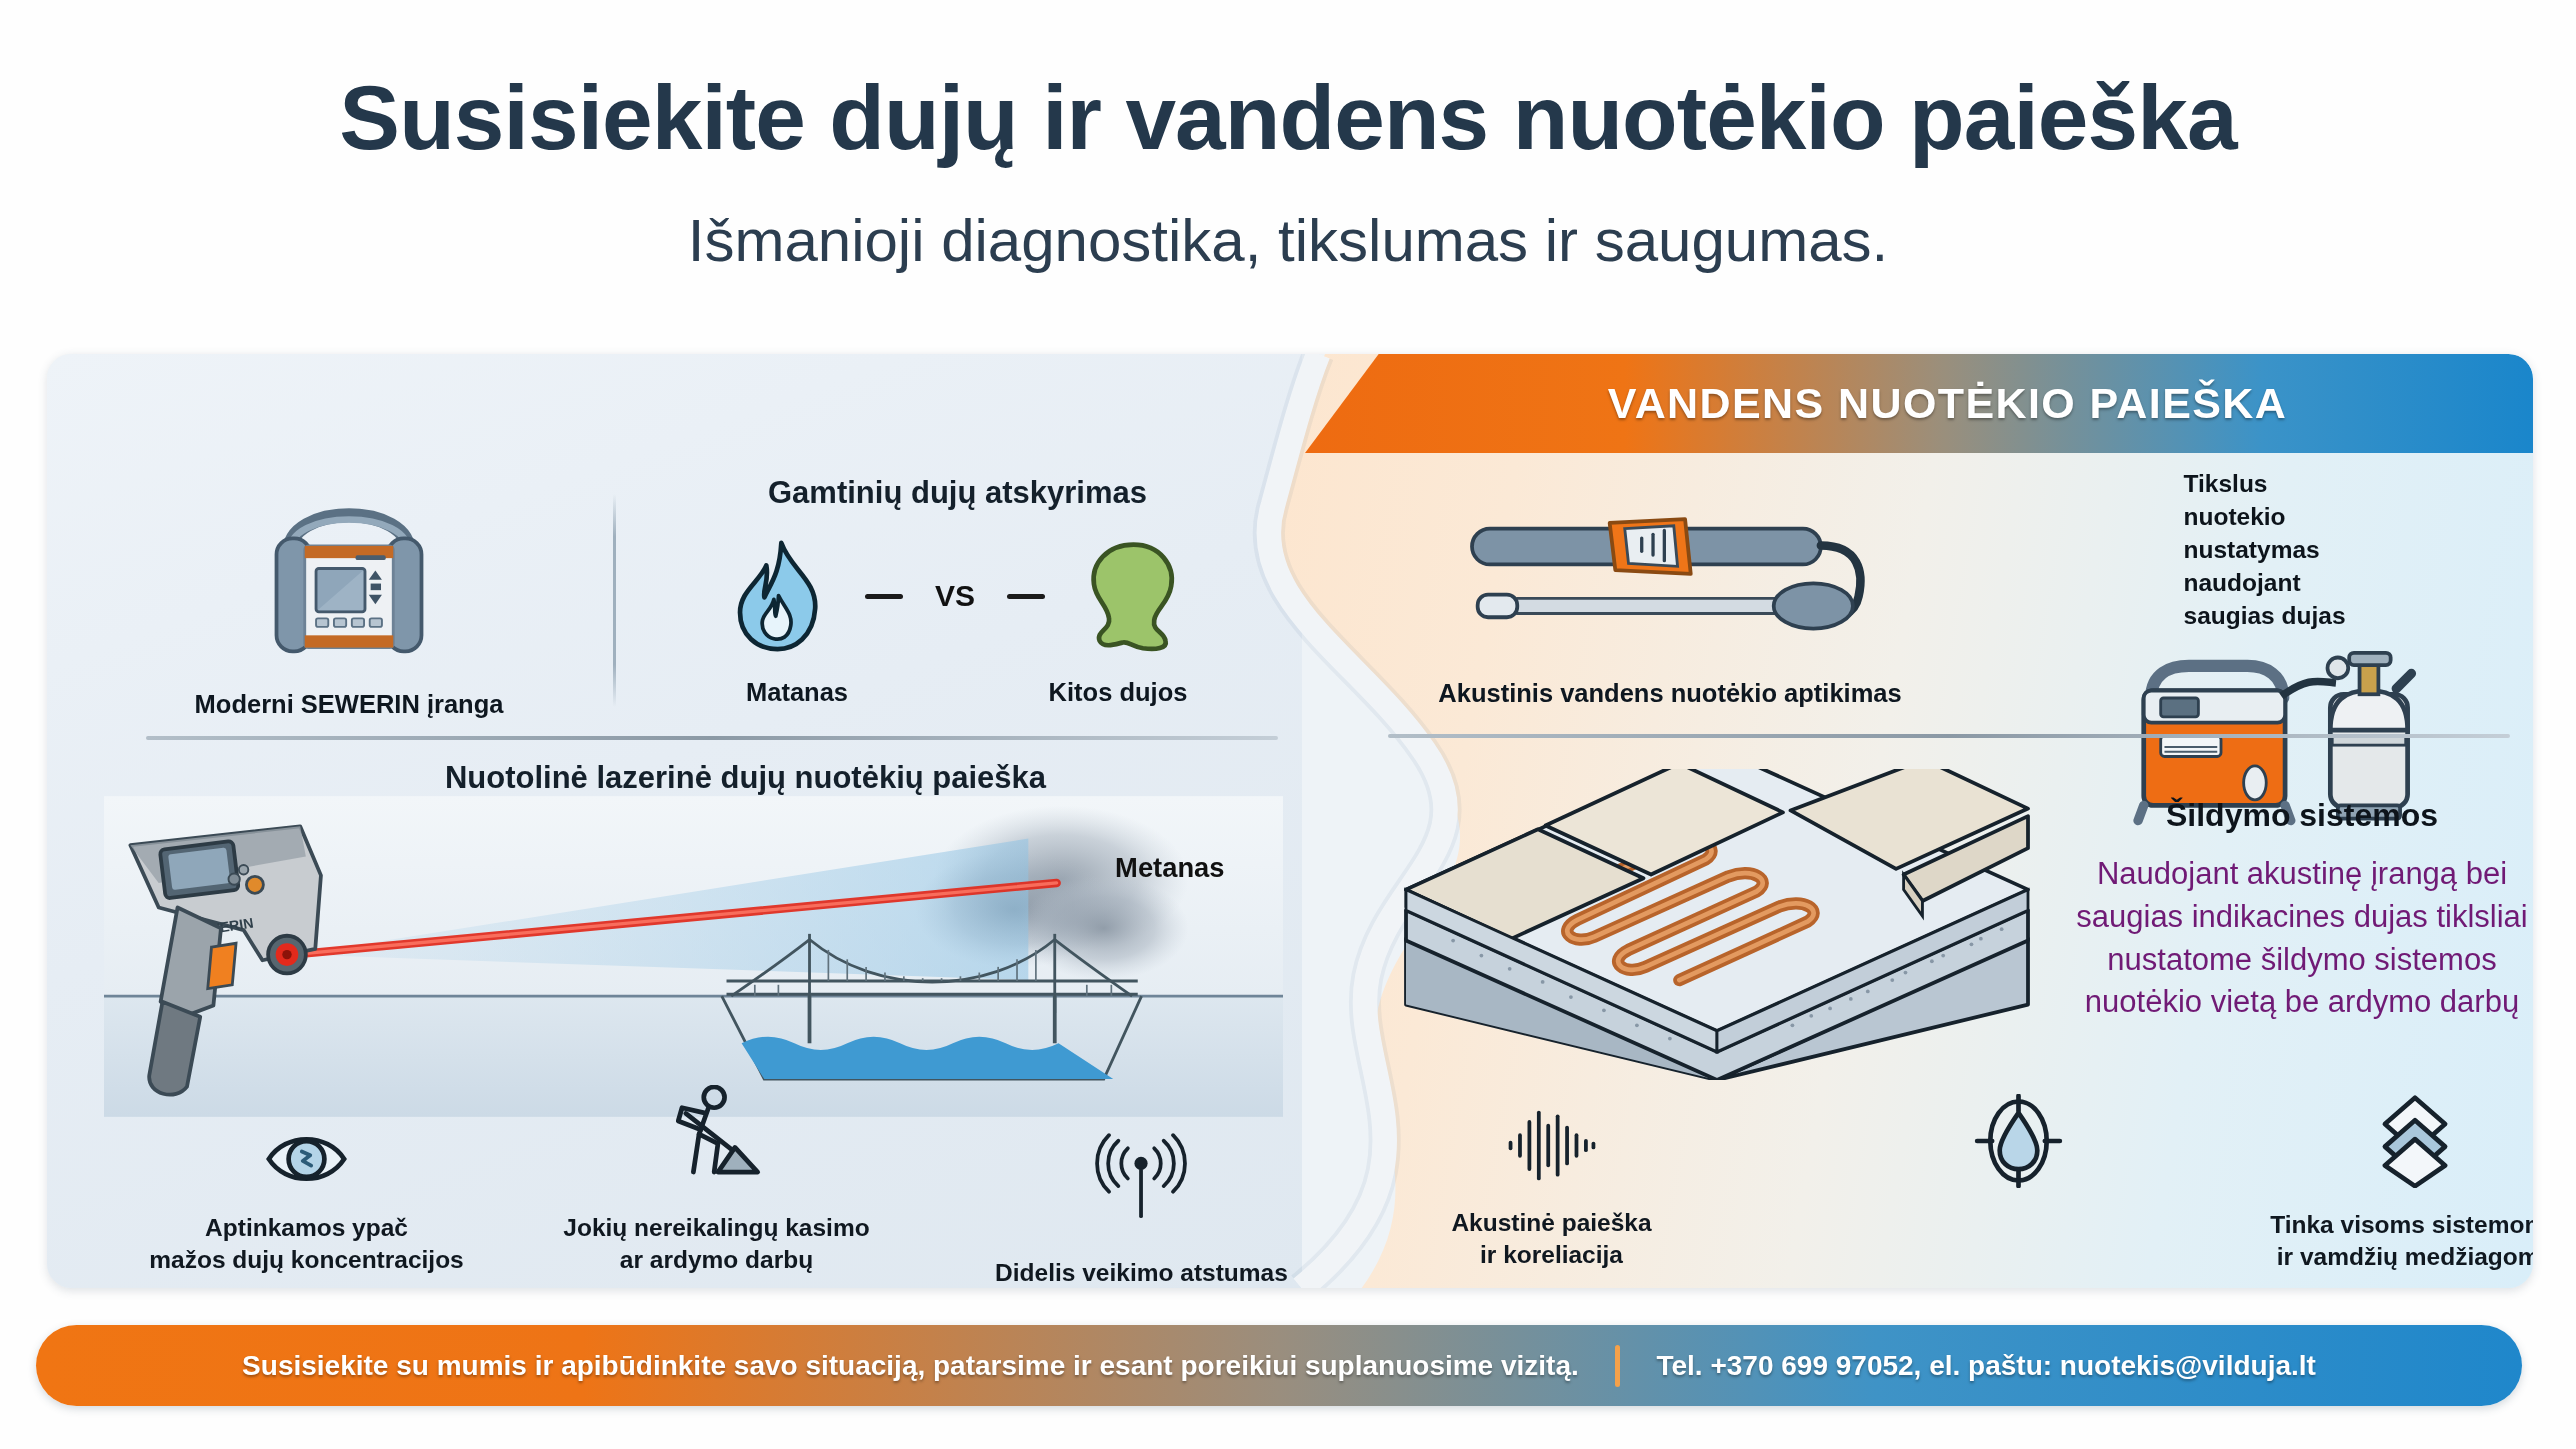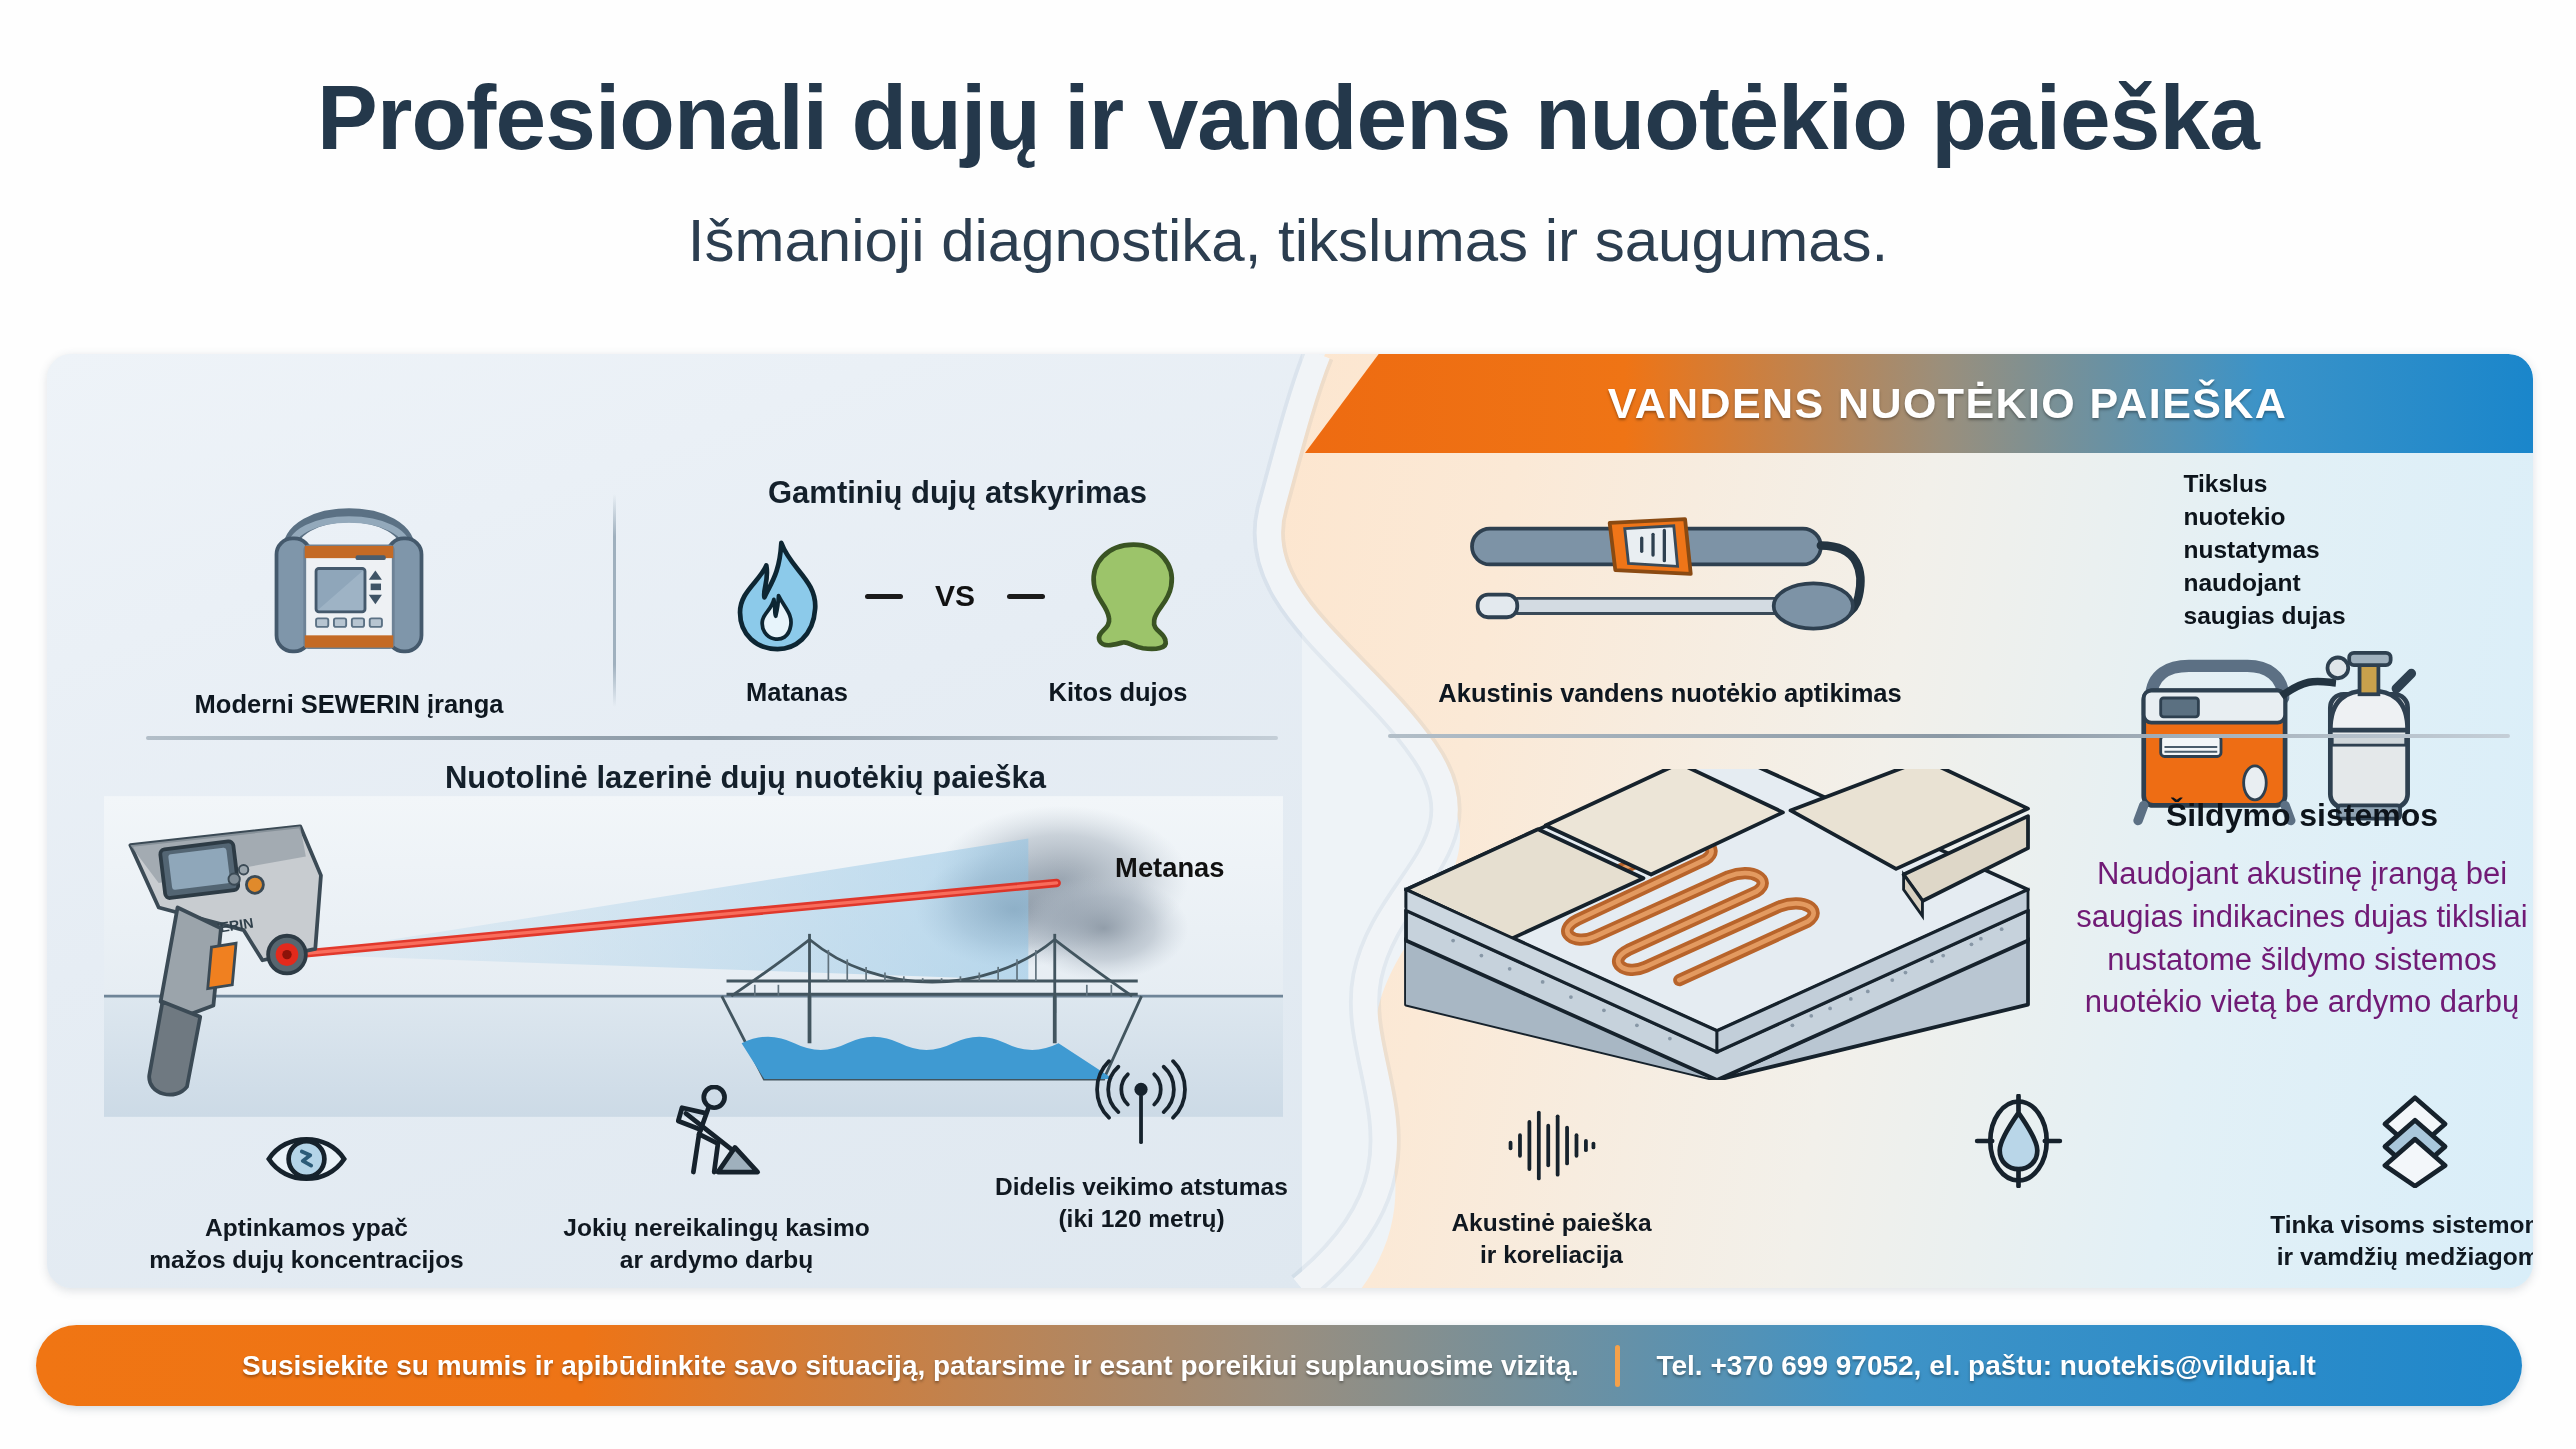--- a/index.html
+++ b/index.html
@@ -120,21 +120,21 @@
     color:#fff; font-size:28px; font-weight:bold;
     text-shadow: 0 1.9px 2.8px rgba(0,0,0,.35);
   }
   .cdiv { width:5.7px; height:42px; background:#f5a14a; border-radius:2.8px; }
 </style>
 </head>
 <body>
 
 <div class="page">
 
-  <div class="title">Profesionali dujų ir vandens nuotėkio paieška</div>
+  <div class="title">Susisiekite dujų ir vandens nuotėkio paieška</div>
   <div class="subtitle">Išmanioji diagnostika, tikslumas ir saugumas.</div>
 
   <div class="card">
 
     <div class="panel-left-bg"></div>
     <div class="panel-right-bg"></div>
 
     <svg class="s-divider" viewBox="0 0 1406 990" preserveAspectRatio="none">
       <path d="M 118 0 C 100 45 85 105 70 160 C 40 260 165 325 230 420 C 300 520 190 560 170 660 C 150 760 260 860 100 990" fill="none" stroke="#ffffff" stroke-width="26"></path>
       <path d="M 118 0 C 100 45 85 105 70 160 C 40 260 165 325 230 420 C 300 520 190 560 170 660 C 150 760 260 860 100 990" fill="none" stroke="rgba(175,195,212,.35)" stroke-width="34" stroke-opacity=".5" style="mix-blend-mode:multiply"></path>
@@ -311,21 +311,21 @@
           <path d="M22 30 L78 74" fill="none" stroke="#16222c" stroke-width="5" stroke-linecap="round"></path>
           <path d="M74 66 L98 92 L56 92 Z" fill="#9fb0bd" stroke="#16222c" stroke-width="5" stroke-linejoin="round"></path>
         </svg>
       </div>
       <div class="ftxt">
         <span>Jokių nereikalingų kasimo</span><br>
         <span>ar ardymo darbų</span>
       </div>
     </div>
 
-    <div class="feat" style="left:906px; top:702px; width:377px;">
+    <div class="feat" style="left:906px; top:776px; width:377px;gap:12px;">
       <div class="ico" style="height:94px;">
         <svg width="99" height="91" viewBox="0 0 105 96">
           <circle cx="52" cy="32" r="7" fill="#16222c"></circle>
           <line x1="52" y1="39" x2="52" y2="88" stroke="#16222c" stroke-width="4" stroke-linecap="round"></line>
           <path d="M38 16 A22 22 0 0 0 38 48" fill="none" stroke="#16222c" stroke-width="4" stroke-linecap="round"></path>
           <path d="M66 16 A22 22 0 0 1 66 48" fill="none" stroke="#16222c" stroke-width="4" stroke-linecap="round"></path>
           <path d="M28 8 A32 32 0 0 0 28 56" fill="none" stroke="#16222c" stroke-width="4" stroke-linecap="round"></path>
           <path d="M76 8 A32 32 0 0 1 76 56" fill="none" stroke="#16222c" stroke-width="4" stroke-linecap="round"></path>
           <path d="M18 2 A42 42 0 0 0 18 62" fill="none" stroke="#16222c" stroke-width="4" stroke-linecap="round"></path>
           <path d="M86 2 A42 42 0 0 1 86 62" fill="none" stroke="#16222c" stroke-width="4" stroke-linecap="round"></path>

